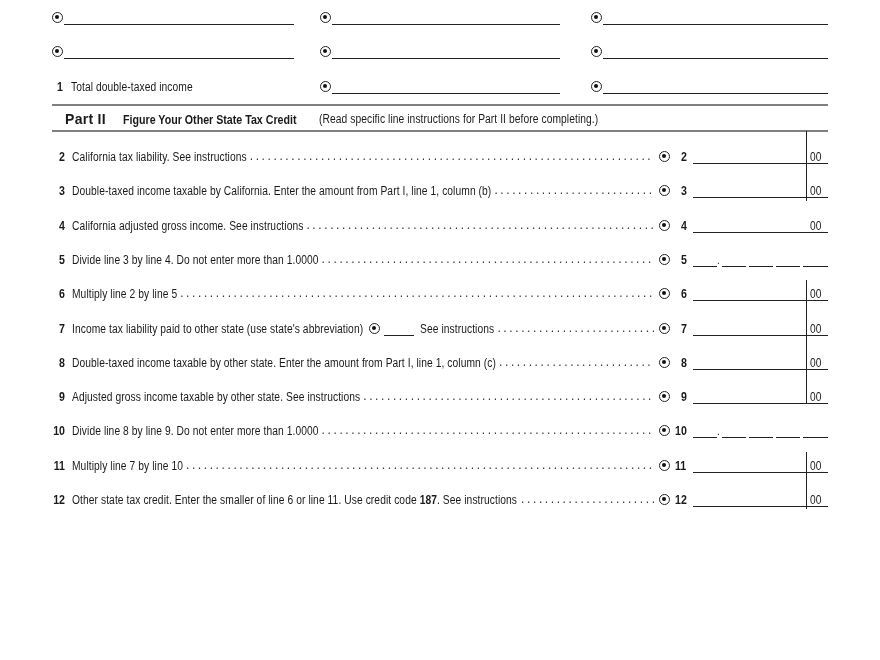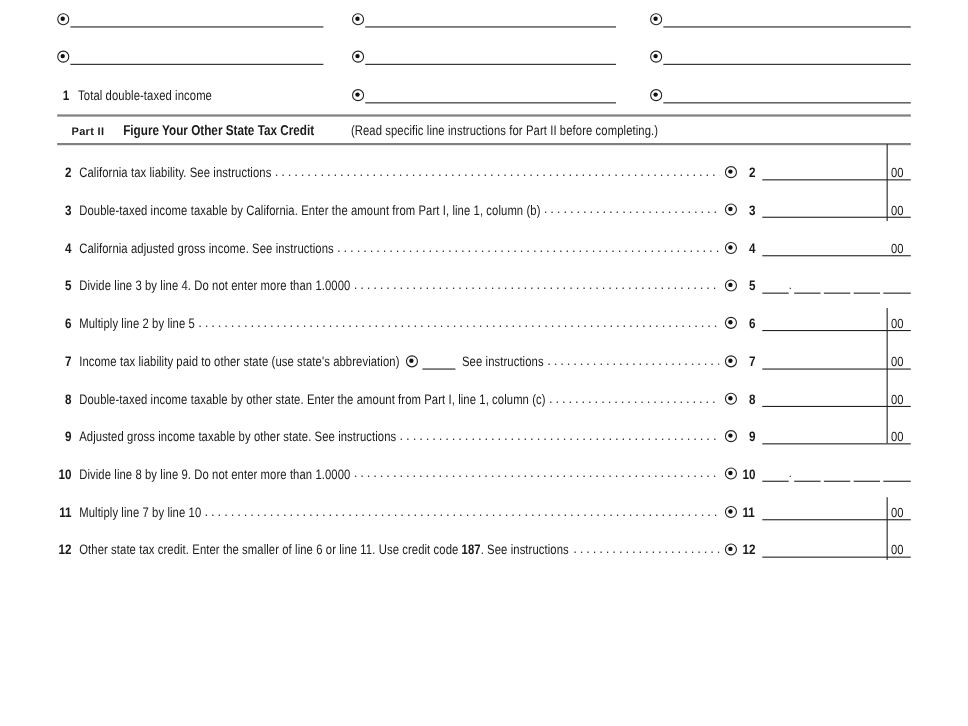--- a/index.html
+++ b/index.html
@@ -11,21 +11,21 @@
                    width: 4px; height: 4px; border-radius: 50%; background: #111; }
   .uline { position: absolute; height: 0; border-top: 1.2px solid #222; }
   .rule-gray { position: absolute; height: 0; border-top: 2px solid #808080; }
   .text { position: absolute; font-size: 12.5px; white-space: nowrap; transform: scaleX(0.82); transform-origin: left center; letter-spacing: 0.1px; }
   .num { position: absolute; font-size: 12.5px; font-weight: bold; transform: scaleX(0.85); transform-origin: left center; white-space: nowrap; }
   .linenum-r { position: absolute; font-size: 12.5px; font-weight: bold; width: 20px; text-align: right; transform: scaleX(0.85); transform-origin: right center; }
   .dots { position: absolute; font-size: 12px; color: #333; overflow: hidden; white-space: nowrap; letter-spacing: 2.6px; }
   .cents { position: absolute; font-size: 12px; transform: scaleX(0.85); transform-origin: left center; }
   .vbar { position: absolute; width: 0; border-left: 1.2px solid #222; }
   .part-title { position: absolute; top: 111px; left: 52px; white-space: nowrap; font-size: 13px; }
-  .part-label { font-family: "Liberation Sans", sans-serif; font-weight: 900; font-size: 10px; letter-spacing: 0.3px; padding-left: 13px; }
+  .part-label { font-family: "Liberation Sans", sans-serif; font-weight: 900; font-size: 14px; letter-spacing: 0.3px; padding-left: 13px; }
   .part-heading { font-weight: bold; display: inline-block; transform: scaleX(0.82); transform-origin: left center; }
   .seg { position: absolute; height: 0; border-top: 1.2px solid #222; }
   .seg-dot { position: absolute; font-size: 10px; }
   .bold-inline { font-weight: bold; }
 </style>
 </head>
 <body>
 
 <div>
 

